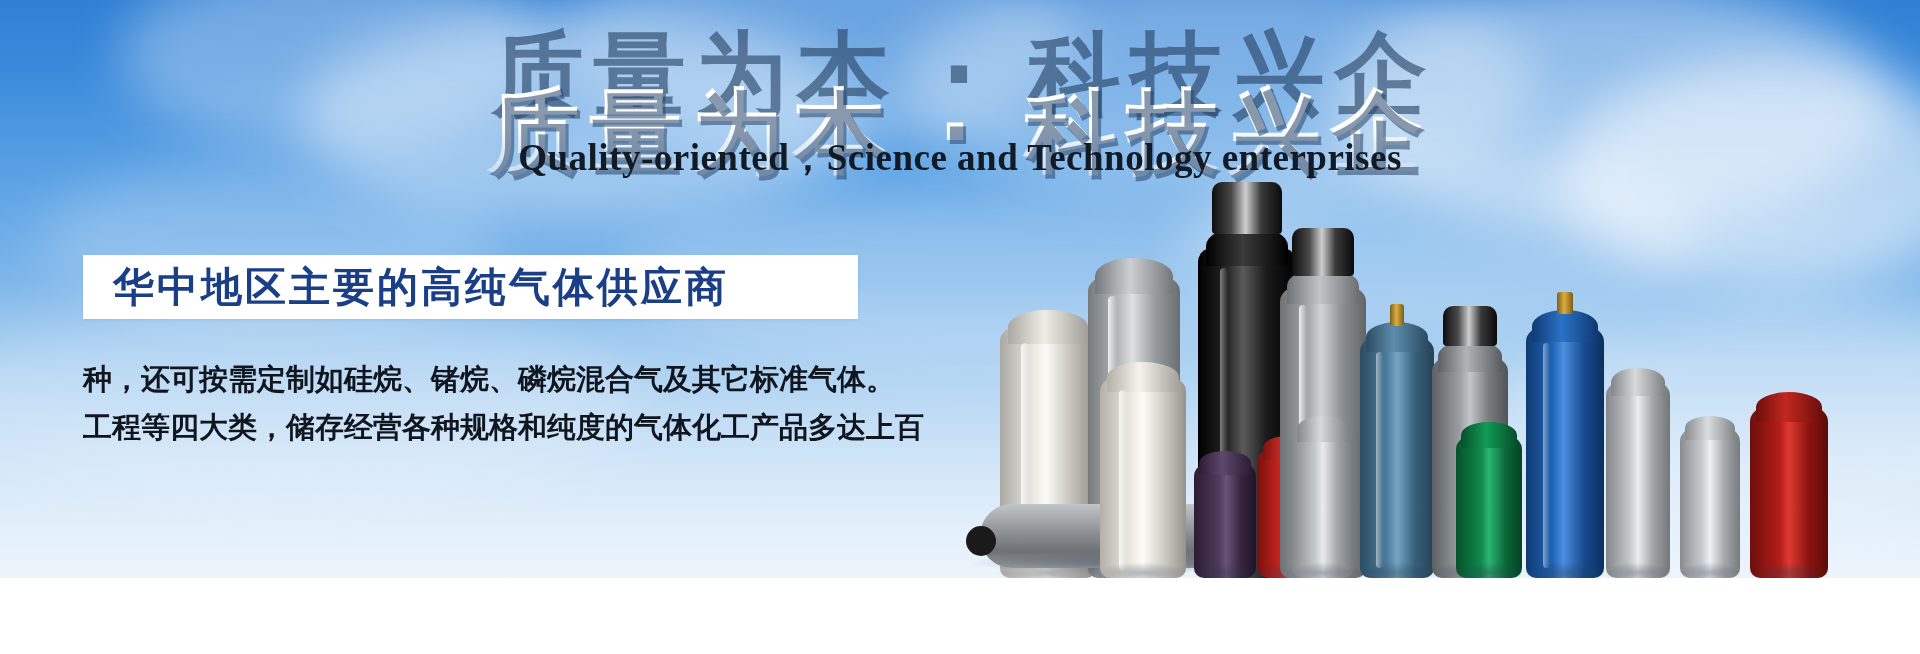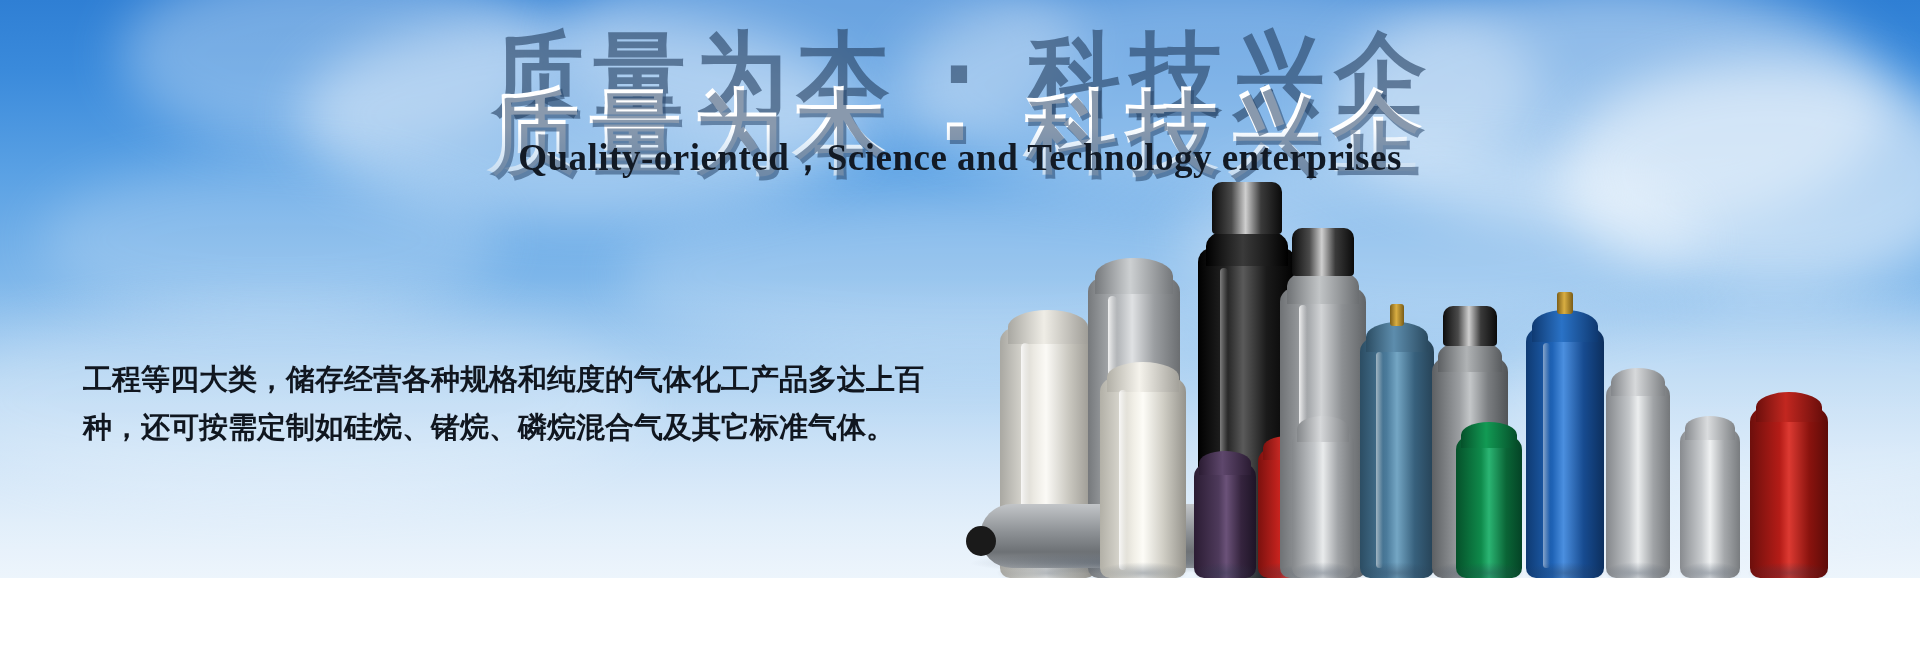--- a/index.html
+++ b/index.html
@@ -142,24 +142,27 @@
     <div class="cloud c9"></div>
     <div class="cloud c10"></div>
     <div class="cloud c11"></div>
     <div class="haze"></div>
   </div>
 
   <div class="headline-shadow">质量为本 · 科技兴企</div>
   <h1 class="headline">质量为本 · 科技兴企</h1>
   <div class="subhead">Quality-oriented，Science and Technology enterprises</div>
 
+  <div class="strip">
+    <span class="strip-text">华中地区主要的高纯气体供应商</span>
+  </div>
 
   <div class="para">
+    <span class="ln">种，还可按需定制如硅烷、锗烷、磷烷混合气及其它标准气体。</span>
     <span class="ln">工程等四大类，储存经营各种规格和纯度的气体化工产品多达上百</span>
-    <span class="ln">种，还可按需定制如硅烷、锗烷、磷烷混合气及其它标准气体。</span>
   </div>
 
   <div class="cylinders">
 
     <div class="cyl" style="left:20px;width:96px;height:250px;">
       <div class="body-t" style="top:0;background:linear-gradient(90deg,#a9a8a2,#ebe9e2 35%,#fbfaf6 48%,#c9c7bf 72%,#918f89);"></div>
       <div class="shoulder" style="background:linear-gradient(90deg,#a9a8a2,#efede6 45%,#a09e98);top:-18px;height:34px;"></div>
       <div class="gloss"></div>
       <div class="shadow-pool"></div>
     </div>

